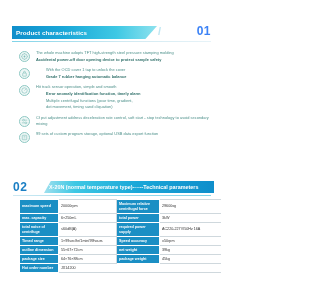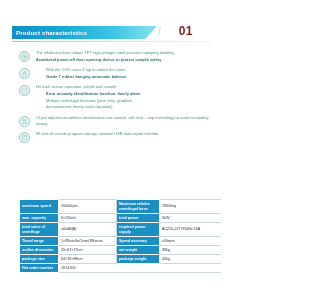--- a/index.html
+++ b/index.html
@@ -20,22 +20,22 @@
   .sec1 .bar-title{
     position:absolute;left:4px;top:1px;
     font-size:6.2px;font-weight:bold;color:#ffffff;
     letter-spacing:.1px;white-space:nowrap;line-height:11px;
   }
   .sec1 .slash{
     position:absolute;left:158px;top:1px;
     font-size:11px;color:#bfe7f2;font-weight:bold;line-height:13px;
   }
   .sec1 .num{
-    position:absolute;right:28px;top:-1px;
-    font-size:12px;font-weight:bold;color:#7f1d1d;
+    position:absolute;right:10px;top:-1px;
+    font-size:12px;font-weight:bold;color:#3b82f6;
     letter-spacing:.5px;line-height:16px;
   }
   .sec1 .rule{
     position:absolute;left:12px;top:17px;width:199px;height:1px;
     background:linear-gradient(90deg,#7fd3e8 0%,#cfe9f2 55%,#e7f3f8 100%);
   }
 
   
   .bullets{position:absolute;left:0;top:50px;width:221px;}
   .brow{position:relative;min-height:13px;padding-left:36px;padding-right:8px;margin-bottom:2px;}
@@ -156,20 +156,26 @@
         <svg viewBox="0 0 20 20">
             <rect x="5" y="5" width="10" height="10" rx="1.5" fill="none" stroke="#7cbdb7" stroke-width="1.3"></rect>
             <path d="M8 8h4M8 11h4" stroke="#7cbdb7" stroke-width="1.1"></path>
           </svg>
       </span>
       <div class="bline">99 sets of custom program storage, optional USB data export function</div>
     </div>
 
   </div>
 
+  <div class="sec2">
+    <span class="num">02</span>
+    <div class="bar"></div>
+    <span class="bar-title">X-20N (normal temperature type)------Technical parameters</span>
+    <div class="rule"></div>
+  </div>
 
   <table class="tbl">
     <tbody>
       <tr>
         <td class="lbl c1">maximum speed</td>
         <td class="val c2">20000rpm</td>
         <td class="lbl c3">Maximum relative centrifugal force</td>
         <td class="val c4">29600xg</td>
       </tr>
       <tr>

